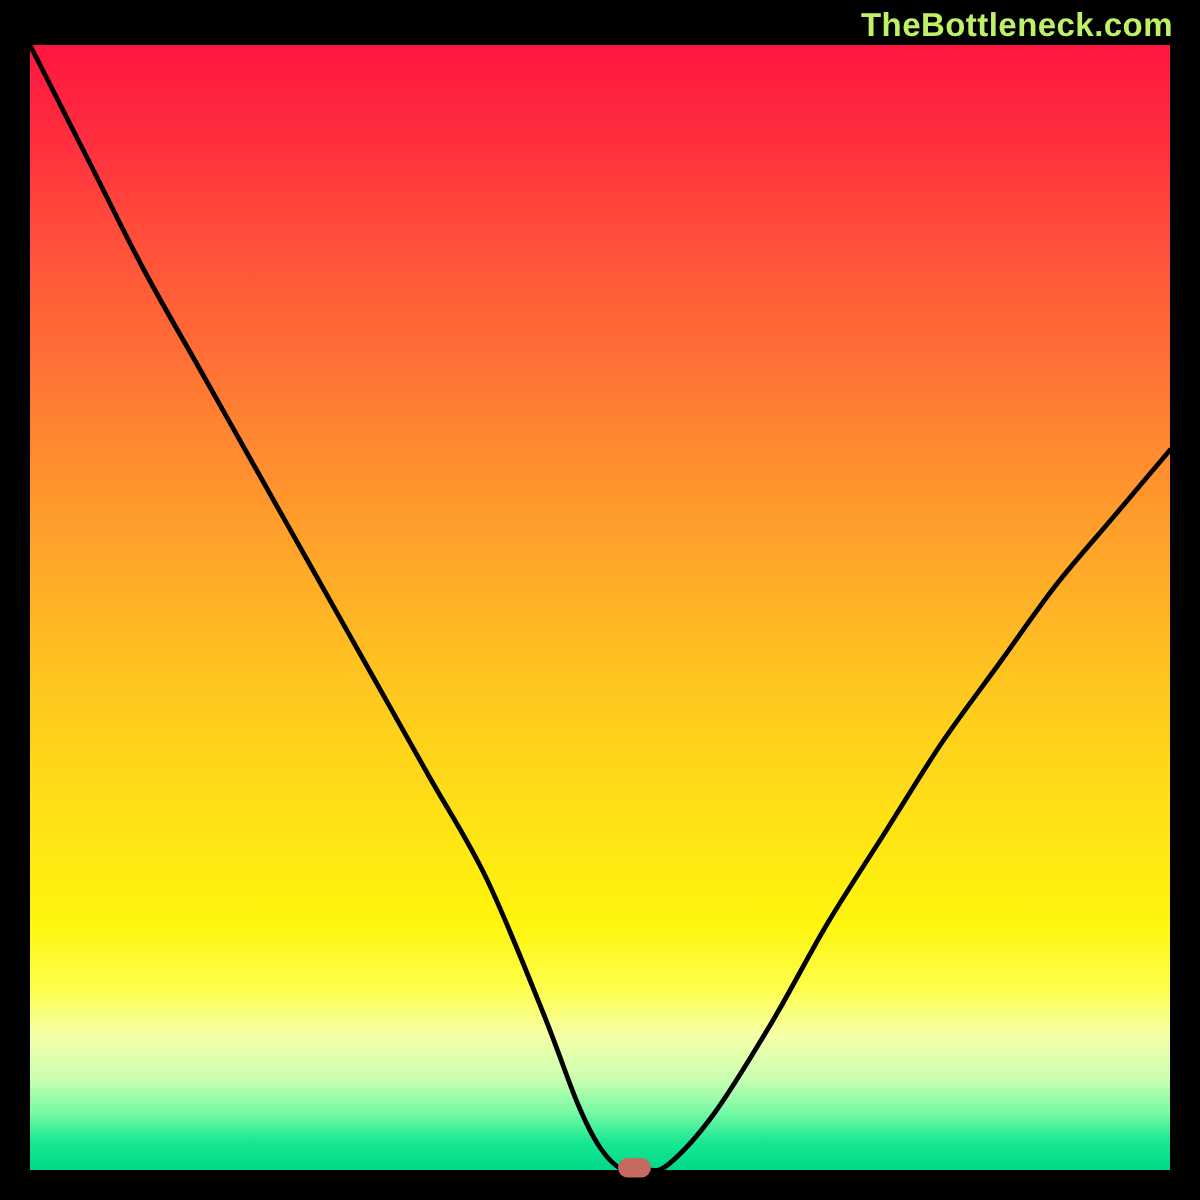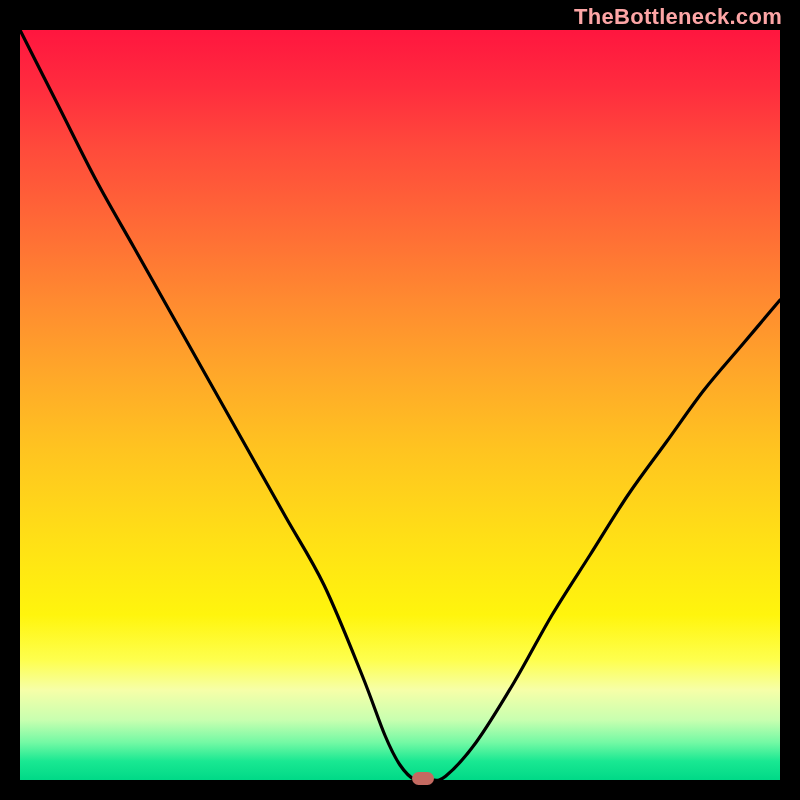--- a/index.html
+++ b/index.html
@@ -14,21 +14,21 @@
   .frame {
     position: relative;
     width: 800px;
     height: 800px;
     background: #000;
   }
   .watermark {
     position: absolute;
     top: 4px;
     right: 18px;
-    color: #fca5a5;
+    color: #bef264;
     font-size: 22px;
     font-weight: 600;
     letter-spacing: 0.3px;
     user-select: none;
   }
   .plot {
     position: absolute;
     left: 20px;
     top: 30px;
     width: 760px;

